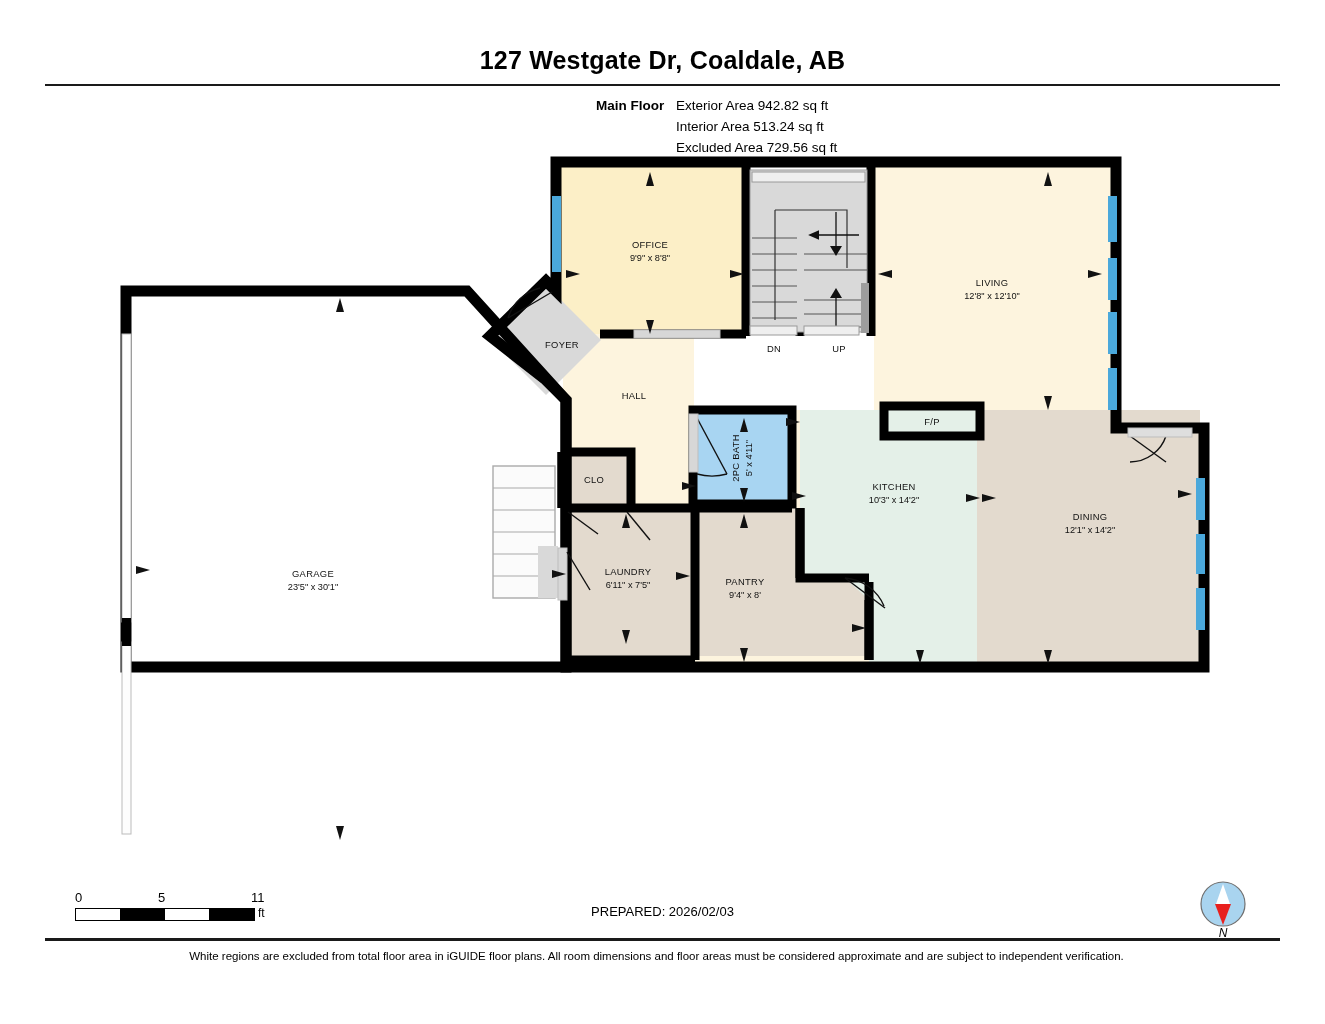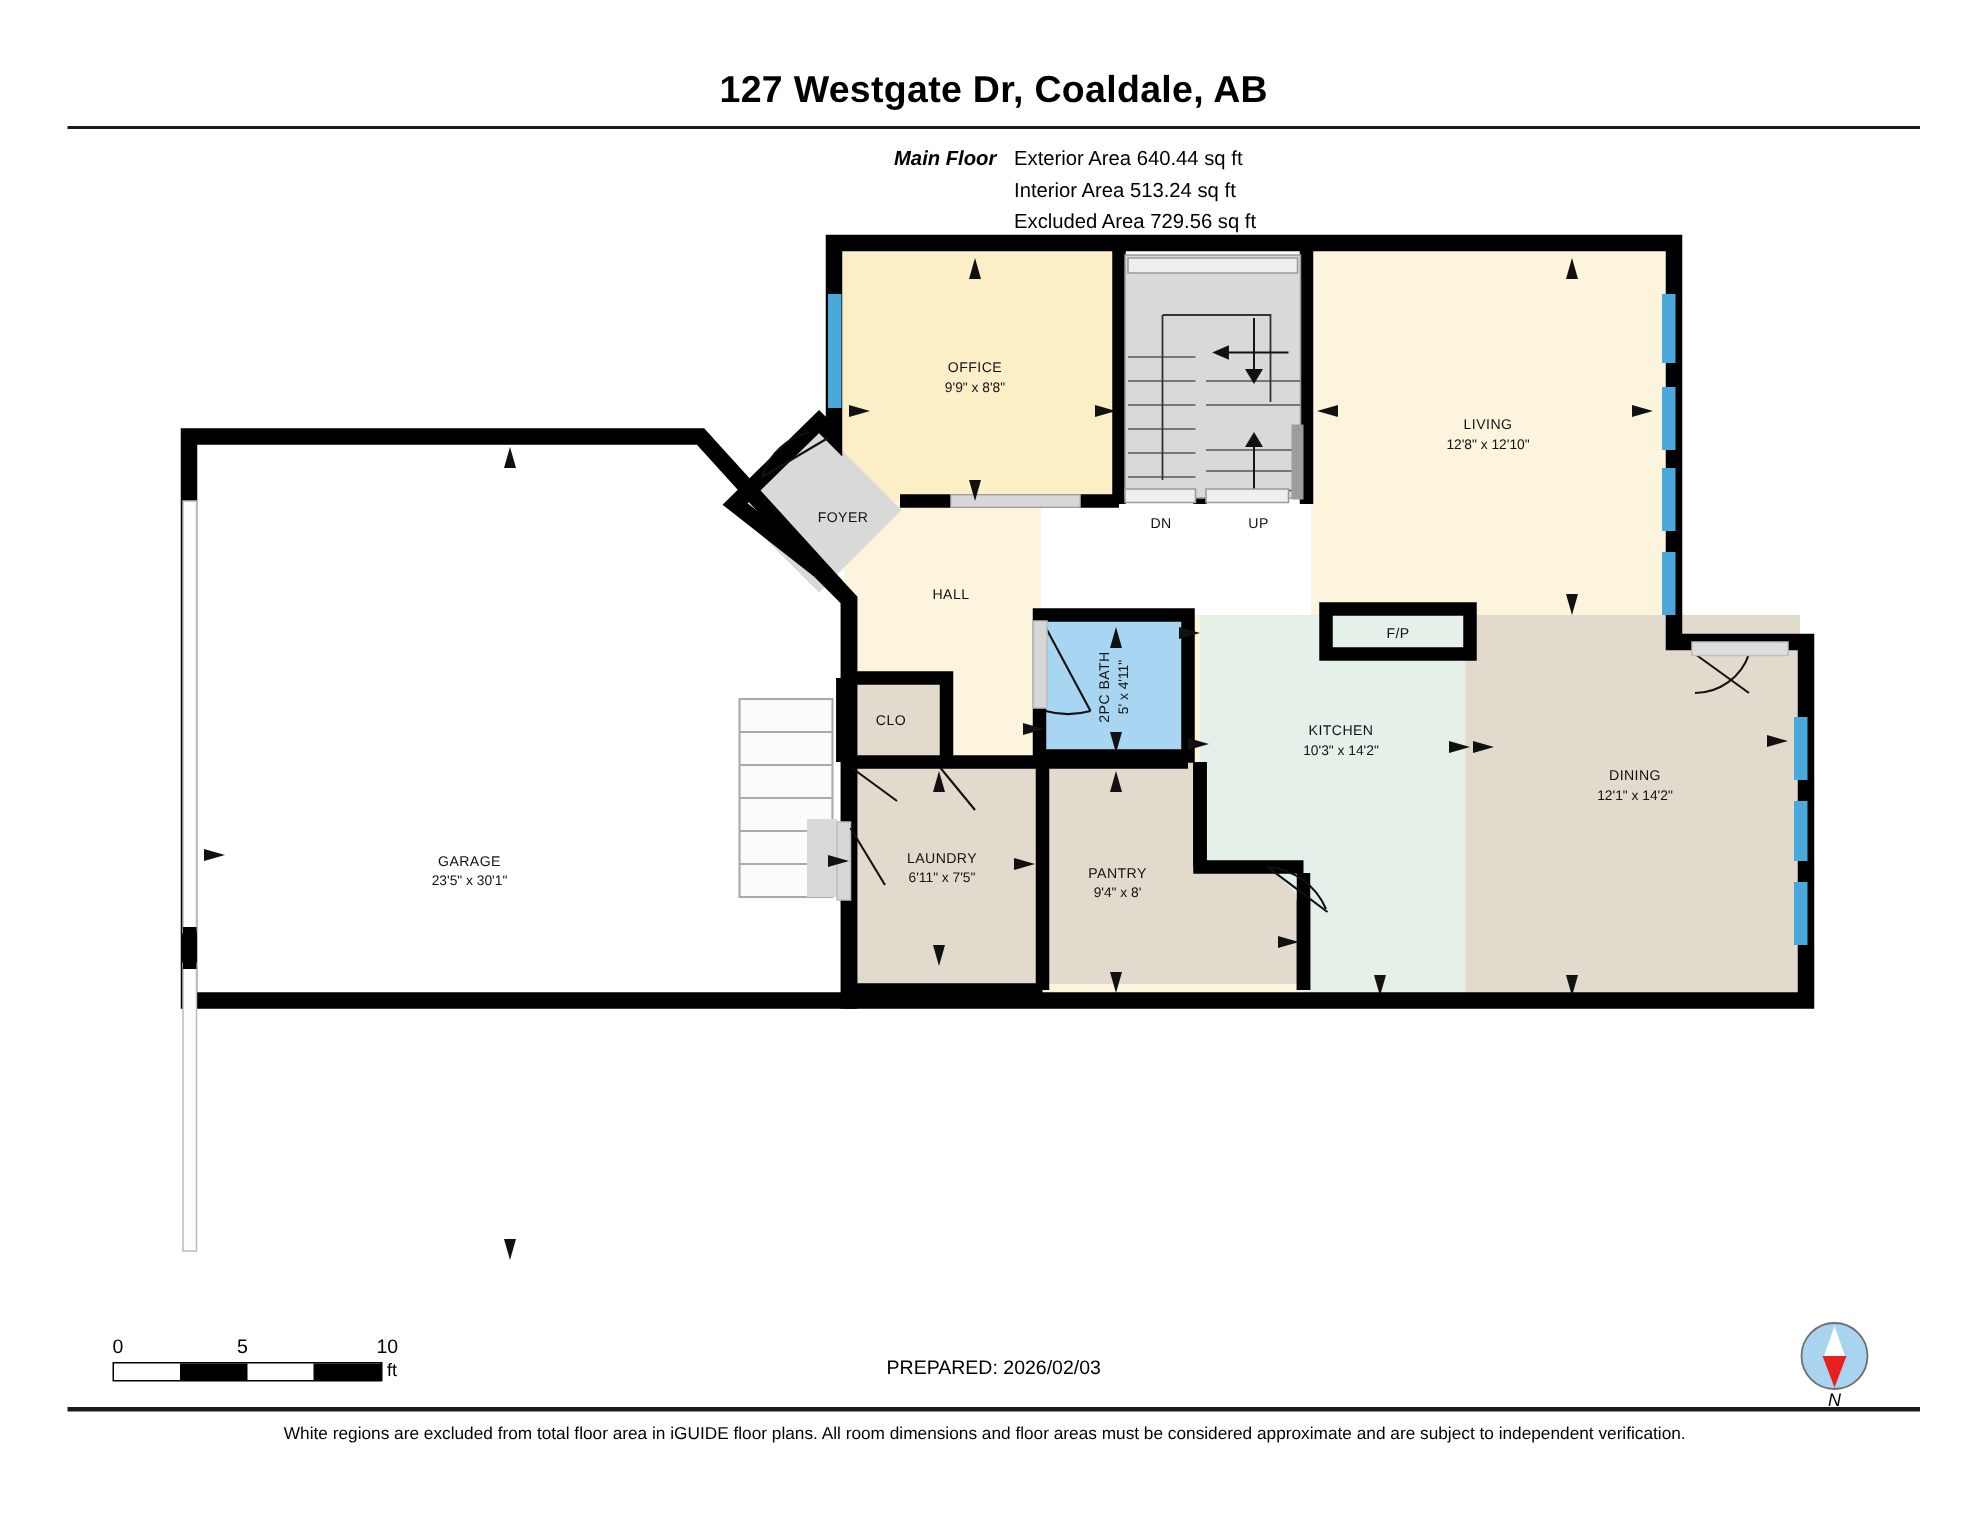--- a/index.html
+++ b/index.html
@@ -7,21 +7,21 @@
   #page{position:relative;width:1325px;height:1024px;}
 
   
   .title{position:absolute;top:46px;left:0;width:1325px;text-align:center;
          font-size:25px;font-weight:bold;letter-spacing:.2px;}
   .rule{position:absolute;background:#1a1a1a;}
   #rule-top{left:45px;top:84px;width:1235px;height:2px;}
   #rule-bottom{left:45px;top:938px;width:1235px;height:3px;}
 
   .summary{position:absolute;top:95px;left:596px;font-size:13.5px;line-height:21px;}
-  .summary .flabel{position:absolute;left:0;top:0;font-weight:bold;white-space:nowrap;font-style:italic;}
+  .summary .flabel{position:absolute;left:0;top:0;font-weight:bold;white-space:nowrap;}
   .summary .flines{position:absolute;left:80px;top:0;white-space:nowrap;}
 
   
   #plan{position:absolute;left:0;top:0;width:1325px;height:1024px;}
 
   
   #scalebar{position:absolute;left:75px;top:908px;width:178px;height:11px;
             border:1px solid #000;background:#fff;}
   #scalebar i{position:absolute;top:0;height:11px;background:#000;display:block;}
   .scl{position:absolute;font-size:13px;}
@@ -50,21 +50,21 @@
 <body>
 
 <div id="page">
 
   <div class="title">127 Westgate Dr, Coaldale, AB</div>
   <div class="rule" id="rule-top"></div>
 
   <div class="summary">
     <span class="flabel">Main Floor</span>
     <span class="flines">
-      <div>Exterior Area 640.44 sq ft</div>
+      <div>Exterior Area 942.82 sq ft</div>
       <div>Interior Area 513.24 sq ft</div>
       <div>Excluded Area 729.56 sq ft</div>
     </span>
   </div>
 
   <svg id="plan" viewBox="0 0 1325 1024">
     <defs>
       <marker id="ar" markerWidth="9" markerHeight="9" refX="4.5" refY="4.5" orient="auto">
         <path d="M0,1 L8,4.5 L0,8 Z" fill="#111"></path>
       </marker>
@@ -288,21 +288,21 @@
       <text class="rmname" x="1090" y="520">DINING</text>
       <text class="rmdim" x="1090" y="533">12'1" x 14'2"</text>
 
       <text class="rmname" x="313" y="577">GARAGE</text>
       <text class="rmdim" x="313" y="590">23'5" x 30'1"</text>
     </g>
   </svg>
 
   <div class="scl" id="scl0">0</div>
   <div class="scl" id="scl5">5</div>
-  <div class="scl" id="scl10">10</div>
+  <div class="scl" id="scl10">11</div>
   <div class="scl" id="sclunit">ft</div>
   <div id="scalebar">
     <i style="left:44px;width:45px;"></i>
     <i style="left:133px;width:45px;"></i>
   </div>
 
   <div id="prepared">PREPARED: 2026/02/03</div>
 
   <svg id="compass" viewBox="0 0 52 52">
     <circle cx="26" cy="26" r="22" fill="#a9d4ef" stroke="#6f6f6f" stroke-width="1.2"></circle>

